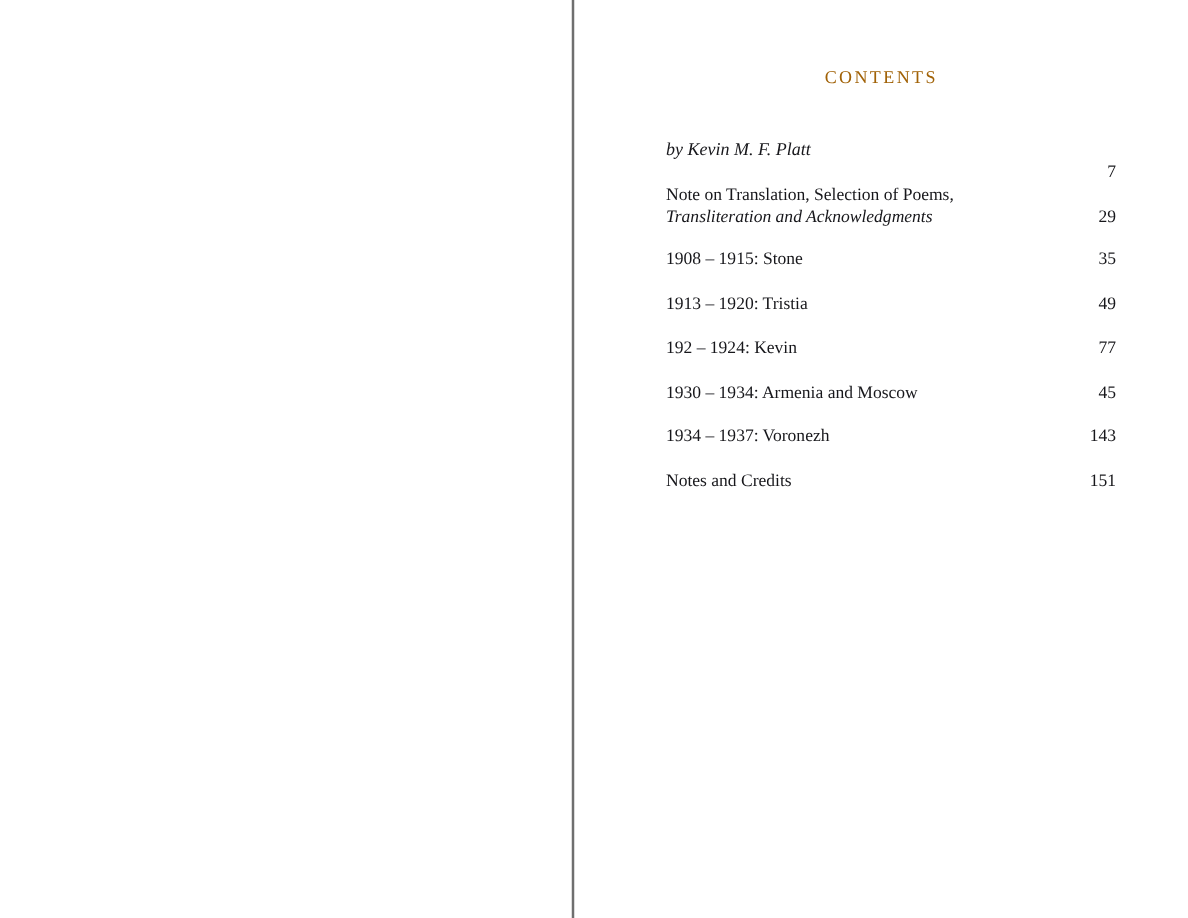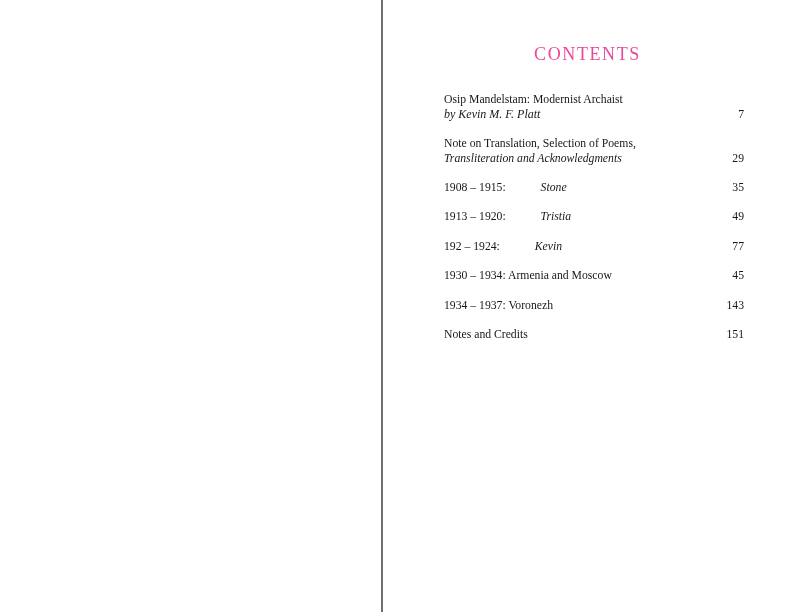--- a/index.html
+++ b/index.html
@@ -36,24 +36,24 @@
     height: 612px;
     position: relative;
     background: #ffffff;
   }
   .toc-title {
     position: absolute;
     left: 0;
     right: 0;
     top: 44px;
     text-align: center;
-    font-size: 18px;
+    font-size: 12px;
     letter-spacing: 1.6px;
     font-family: "Liberation Serif", serif;
-    color: #ec4899;
+    color: #a16207;
   }
   .toc-list {
     position: absolute;
     left: 61px;
     top: 92px;
     width: 300px;
   }
   .toc-row {
     position: relative;
     min-height: 16px;
@@ -68,22 +68,20 @@
   .toc-row .line2 {
     display: block;
     font-style: italic;
   }
   .toc-row .byline {
     display: block;
     font-style: italic;
     font-size: 12px;
   }
   .toc-row .ital {
-    font-style: italic;
-    margin-left: 32px;
   }
   .toc-row .page-num {
     position: absolute;
     right: 0;
     top: 0;
     width: 30px;
     text-align: right;
     font-size: 11.7px;
     color: #17171b;
   }
@@ -104,21 +102,20 @@
   <div class="gutter"></div>
 
   <div class="page-right">
 
     <div class="toc-title">CONTENTS</div>
 
     <div class="toc-list">
 
       <div class="toc-row has-byline">
         <div class="labels">
-          <span>Osip Mandelstam: Modernist Archaist</span>
           <span class="byline">by Kevin M. F. Platt</span>
         </div>
         <div class="page-num">7</div>
       </div>
 
       <div class="toc-row two-line">
         <div class="labels">
           <span>Note on Translation, Selection of Poems,</span>
           <span class="line2">Transliteration and Acknowledgments</span>
         </div>

